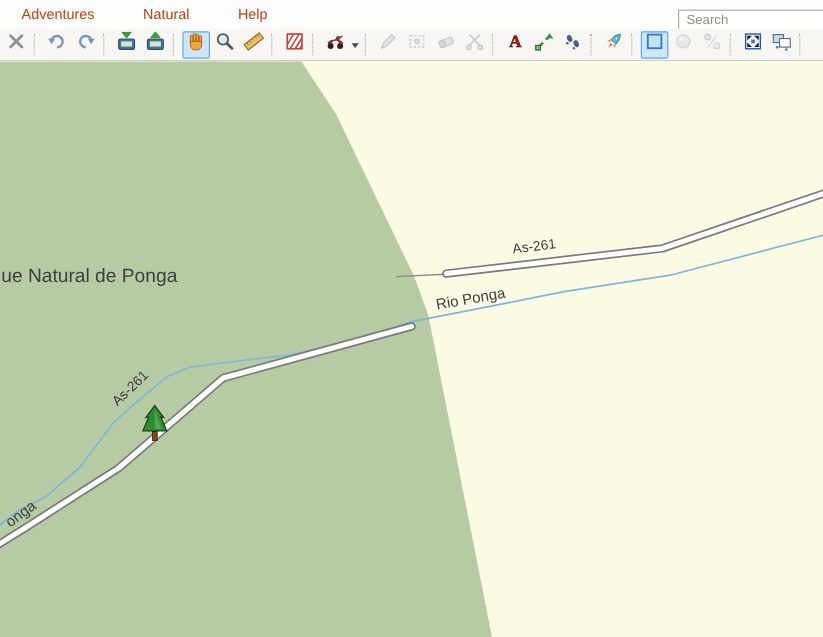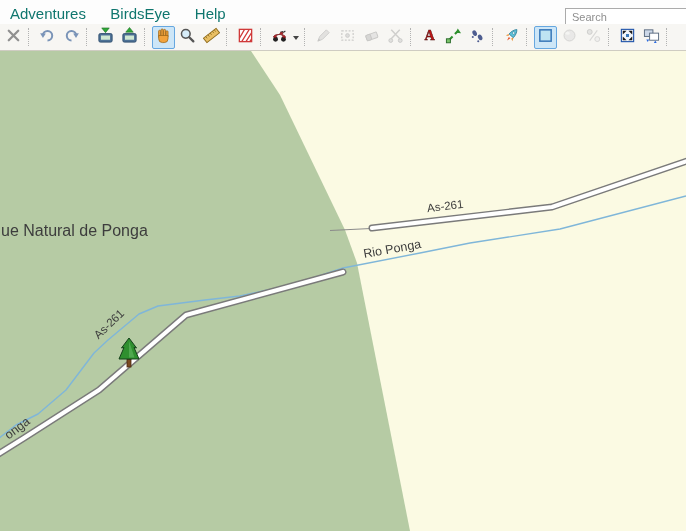--- a/index.html
+++ b/index.html
@@ -2,21 +2,21 @@
 <html><head>
 <meta charset="utf-8">
 <style>
   html,body{margin:0;padding:0;}
   body{
     width:686px;height:531px;position:relative;overflow:hidden;
     font-family:"Liberation Sans",sans-serif;background:#fff;
   }
   
   .menubar{position:absolute;top:0;left:0;right:0;height:24px;background:#fdfdfd;}
-  .menu-item{display:inline-block;padding:5px 10px 4px;font-size:15px;color:#0f766e;cursor:default;}
+  .menu-item{display:inline-block;padding:5px 18px 4px;font-size:12px;color:#c2410c;cursor:default;}
   .search-box{
     position:absolute;top:8px;left:565px;width:132px;height:18px;box-sizing:border-box;
     border:1px solid #ababab;background:#fff;font-size:11px;padding:0 6px;color:#444;outline:none;
     font-family:"Liberation Sans",sans-serif;
   }
   .search-box::placeholder{color:#8f8f8f;opacity:1;}
   
   .toolbar{
     position:absolute;top:24px;left:0;right:0;height:26px;background:#f7f6f3;
     border-bottom:1px solid #cfccc2;display:flex;align-items:center;padding-left:1px;
@@ -39,21 +39,21 @@
   #lbl-road-upper{left:427px;top:149px;transform:rotate(-7deg);font-size:11.5px;}
   #lbl-river{left:363px;top:191px;transform:rotate(-10deg);font-size:12.5px;}
   #lbl-road-lower{left:100px;top:278px;transform:rotate(-44deg);transform-origin:0 100%;font-size:11.5px;}
   #lbl-river-partial{left:2px;top:380px;transform:rotate(-37deg);transform-origin:0 0;font-size:12.5px;}
 </style>
 </head>
 <body>
 
 <div class="menubar">
   <span class="menu-item">Adventures</span>
-  <span class="menu-item">BirdsEye</span>
+  <span class="menu-item">Natural</span>
   <span class="menu-item">Help</span>
   <input class="search-box" type="text" placeholder="Search" style="">
 </div>
 
 <div class="toolbar">
 
   <div class="tool">
     <span><svg width="17" height="17" viewBox="0 0 18 18">
           <path d="M4 4L14 14M14 4L4 14" stroke="#909090" stroke-width="2.4" stroke-linecap="round"></path>
         </svg></span>

